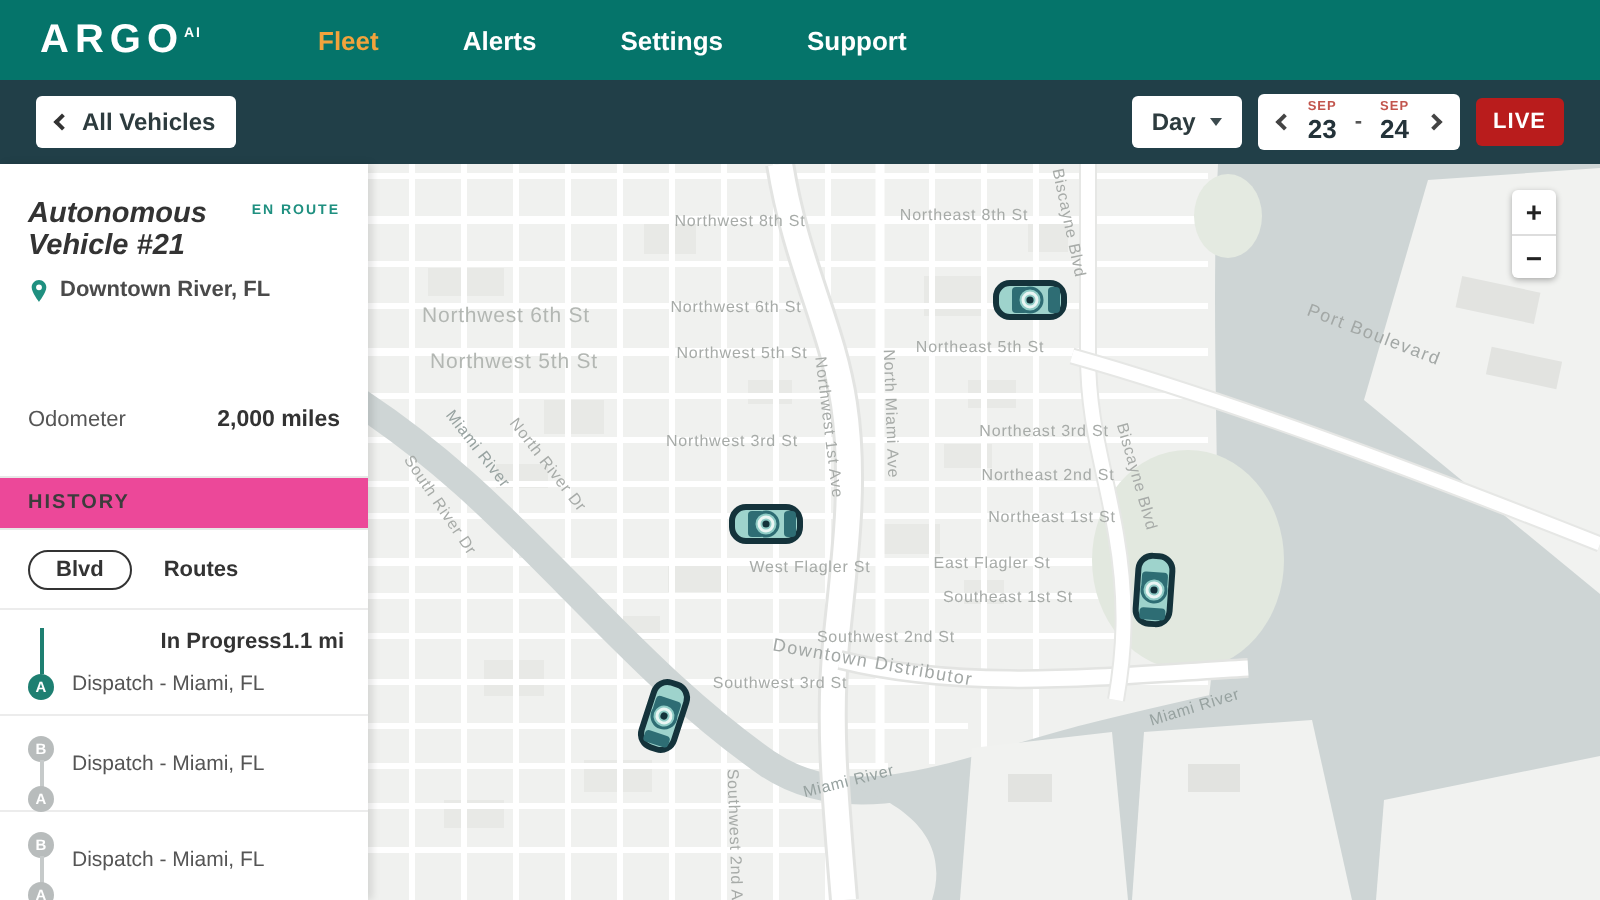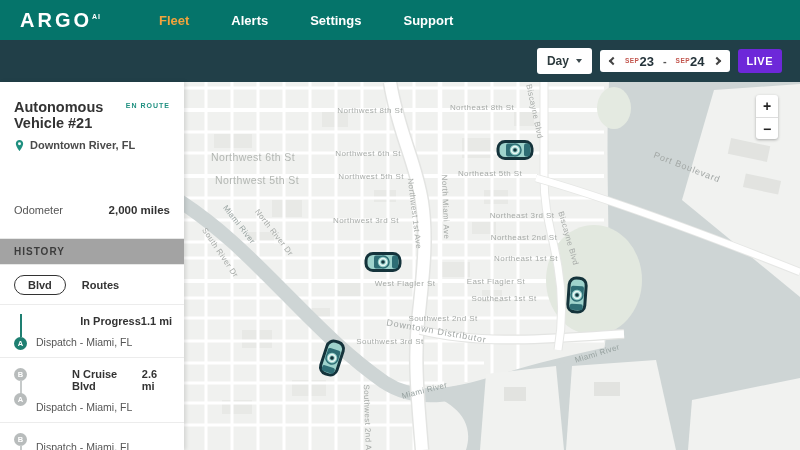--- a/index.html
+++ b/index.html
@@ -16,40 +16,40 @@
 
   
   .toolbar { height:42px; background:#213f48; display:flex; align-items:center; padding:0 18px; flex:0 0 42px; }
   .btn { background:#fff; border:none; border-radius:3px; padding:6px 10px; font-size:12px; font-weight:bold;
          color:#2d3b3e; display:flex; align-items:center; gap:7px; cursor:pointer; font-family:inherit; }
   .toolbar-right { margin-left:auto; display:flex; align-items:center; gap:8px; }
   .chev { display:inline-block; width:6px; height:6px; border-left:2px solid #333; border-bottom:2px solid #333; transform:rotate(45deg); }
   .chev.right { transform:rotate(225deg); }
   .caret { width:0; height:0; border-left:3.5px solid transparent; border-right:3.5px solid transparent; border-top:4.5px solid #3c4a4e; }
   .datebox { background:#fff; border-radius:3px; display:flex; align-items:center; gap:9px; padding:4px 10px; }
-  .datebox .date { display:flex; flex-direction:row; align-items:center; line-height:1; cursor:pointer; }
+  .datebox .date { display:flex; flex-direction:column; align-items:center; line-height:1; cursor:pointer; }
   .datebox .mon { font-size:6.5px; font-weight:bold; color:#c2554d; letter-spacing:.5px; }
   .datebox .num { font-size:13px; font-weight:bold; color:#24333a; margin-top:1px; }
   .datebox .dash { font-size:11px; color:#555; font-weight:bold; }
-  .live { background:#6d28d9; color:#fff; border:none; border-radius:3px; font-size:11px; font-weight:bold;
+  .live { background:#b91c1c; color:#fff; border:none; border-radius:3px; font-size:11px; font-weight:bold;
           letter-spacing:.5px; padding:6px 9px; cursor:pointer; font-family:inherit; }
 
   
   .content { flex:1; display:flex; height:368px; }
 
   
   .sidebar { width:184px; flex:0 0 184px; background:#fff; box-shadow:2px 0 4px rgba(0,0,0,.12); z-index:5; padding-top:18px; }
   .vtitle-row { padding:0 14px; display:flex; align-items:flex-start; gap:6px; }
-  .vtitle { font-size:14.5px; font-weight:bold; color:#333; line-height:1.1; }
+  .vtitle { font-size:14.5px; font-weight:bold; color:#333; line-height:1.1;font-style:italic; }
   .status { font-size:7px; font-weight:bold; color:#1f9080; letter-spacing:1px; margin-top:2px; white-space:nowrap; }
   .location { padding:0 14px; margin-top:7px; display:flex; align-items:center; gap:5px; font-size:11px; font-weight:bold; color:#4a4a4a; }
   .odo { margin-top:52px; padding:0 14px; display:flex; justify-content:space-between; align-items:center; }
   .odo-label { font-size:11px; color:#555; }
   .odo-value { font-size:11.5px; font-weight:bold; color:#333; }
-  .hist-head { margin-top:22px; background:#a3a3a3; border-top:1px solid #e7e8e7; border-bottom:1px solid #e7e8e7;
+  .hist-head { margin-top:22px; background:#ec4899; border-top:1px solid #e7e8e7; border-bottom:1px solid #e7e8e7;
                padding:7px 14px; font-size:10px; font-weight:bold; letter-spacing:1px; color:#3c3c3c; }
   .hist-tabs { padding:10px 14px 9px; display:flex; align-items:center; gap:16px; }
   .pill { border:1.5px solid #333; border-radius:12px; padding:3px 13px; font-size:11px; font-weight:bold; color:#333; cursor:pointer; background:#fff; }
   .tab-plain { font-size:11px; font-weight:bold; color:#333; cursor:pointer; }
   .trip { border-top:1px solid #ececec; display:flex; padding:9px 12px 9px 8px; min-height:48px; cursor:pointer; }
   .rail { width:28px; flex:0 0 28px; position:relative; }
   .badge { position:absolute; width:13px; height:13px; border-radius:50%; color:#fff; font-size:7.5px; font-weight:bold;
            display:flex; align-items:center; justify-content:center; }
   .badge.teal { background:#1e7f71; }
   .badge.gray { background:#b8bcbc; }
@@ -87,20 +87,24 @@
     </div>
     <nav class="nav-tabs">
       <span class="nav-tab active">Fleet</span>
       <span class="nav-tab">Alerts</span>
       <span class="nav-tab">Settings</span>
       <span class="nav-tab">Support</span>
     </nav>
   </header>
 
   <div class="toolbar">
+    <button class="btn">
+      <span class="chev"></span>
+      <span>All Vehicles</span>
+    </button>
     <div class="toolbar-right">
       <button class="btn">
         <span>Day</span>
         <span class="caret"></span>
       </button>
       <div class="datebox">
         <span class="chev" style="border-color:#444;"></span>
         <div class="date">
           <span class="mon">SEP</span>
           <span class="num">23</span>
@@ -154,24 +158,20 @@
         </div>
       </div>
 
       <div class="trip">
         <div class="rail">
           <span class="badge gray pos-b">B</span>
           <span class="connector"></span>
           <span class="badge gray pos-a2">A</span>
         </div>
         <div class="trip-main">
-          <div class="trip-line1">
-            <span>N Cruise Blvd</span>
-            <span>2.6 mi</span>
-          </div>
           <div class="trip-line2">Dispatch - Miami, FL</div>
         </div>
       </div>
 
       <div class="trip">
         <div class="rail">
           <span class="badge gray pos-b">B</span>
           <span class="connector"></span>
           <span class="badge gray pos-a2">A</span>
         </div>

